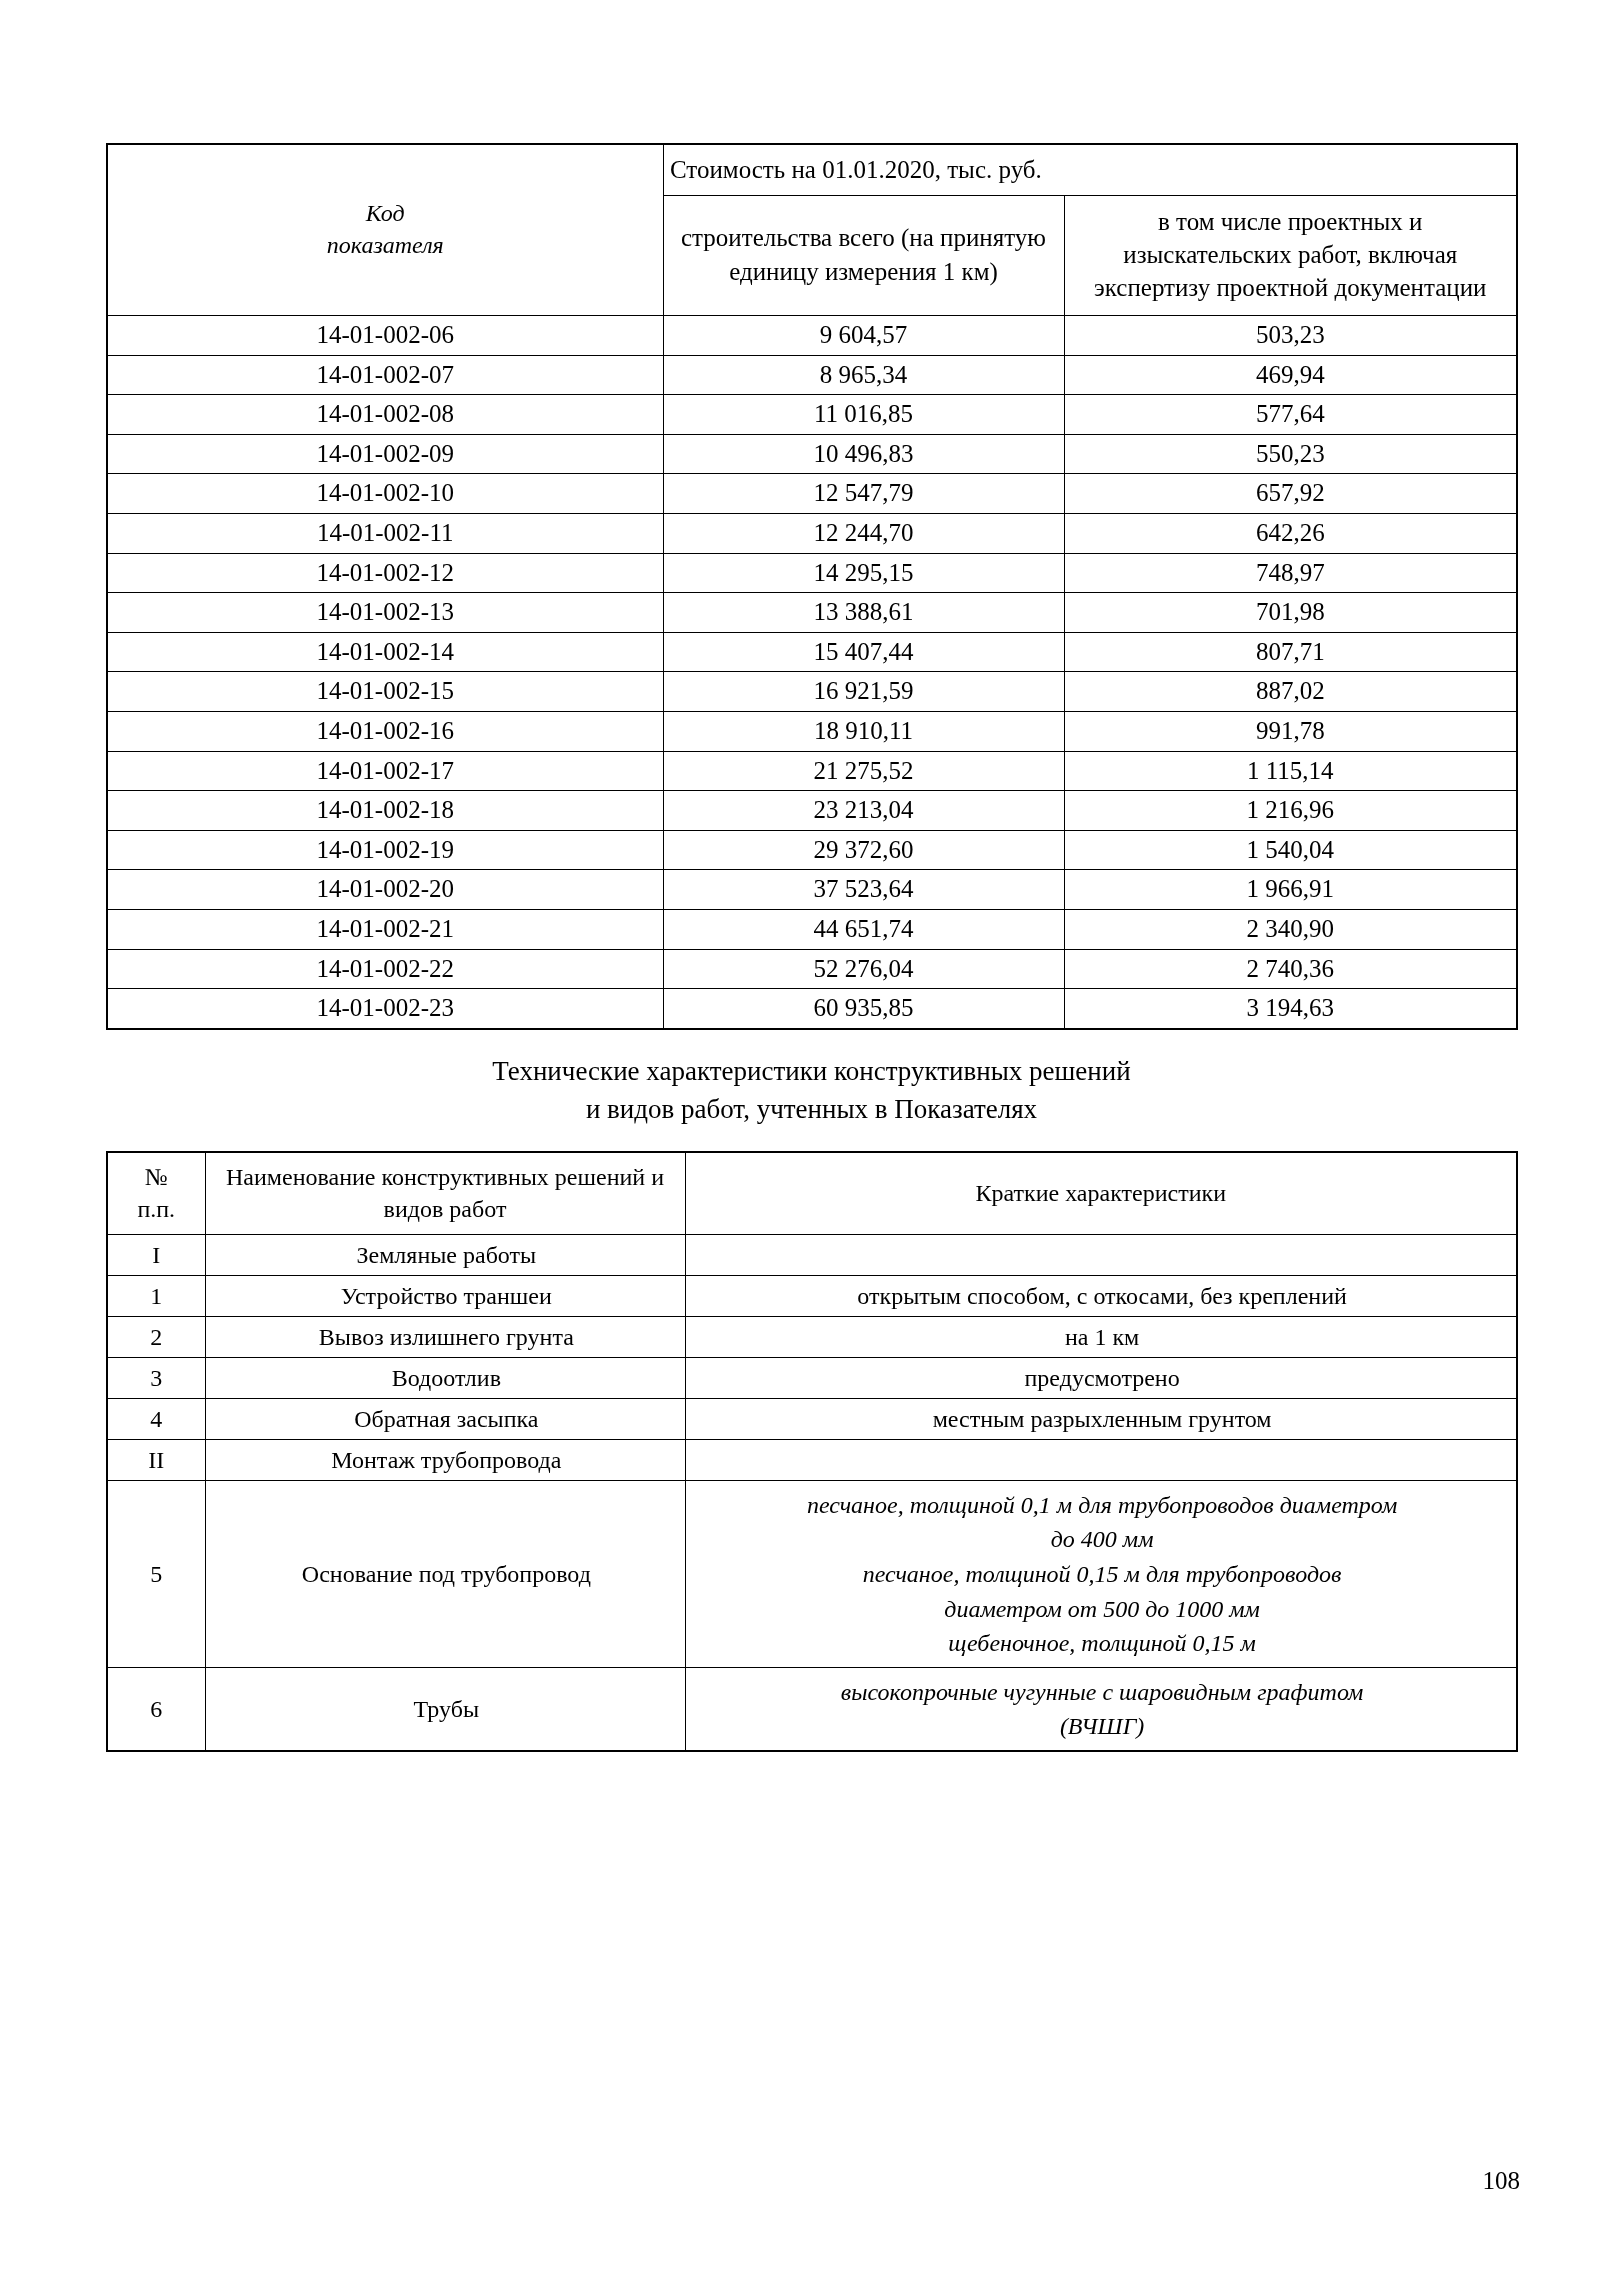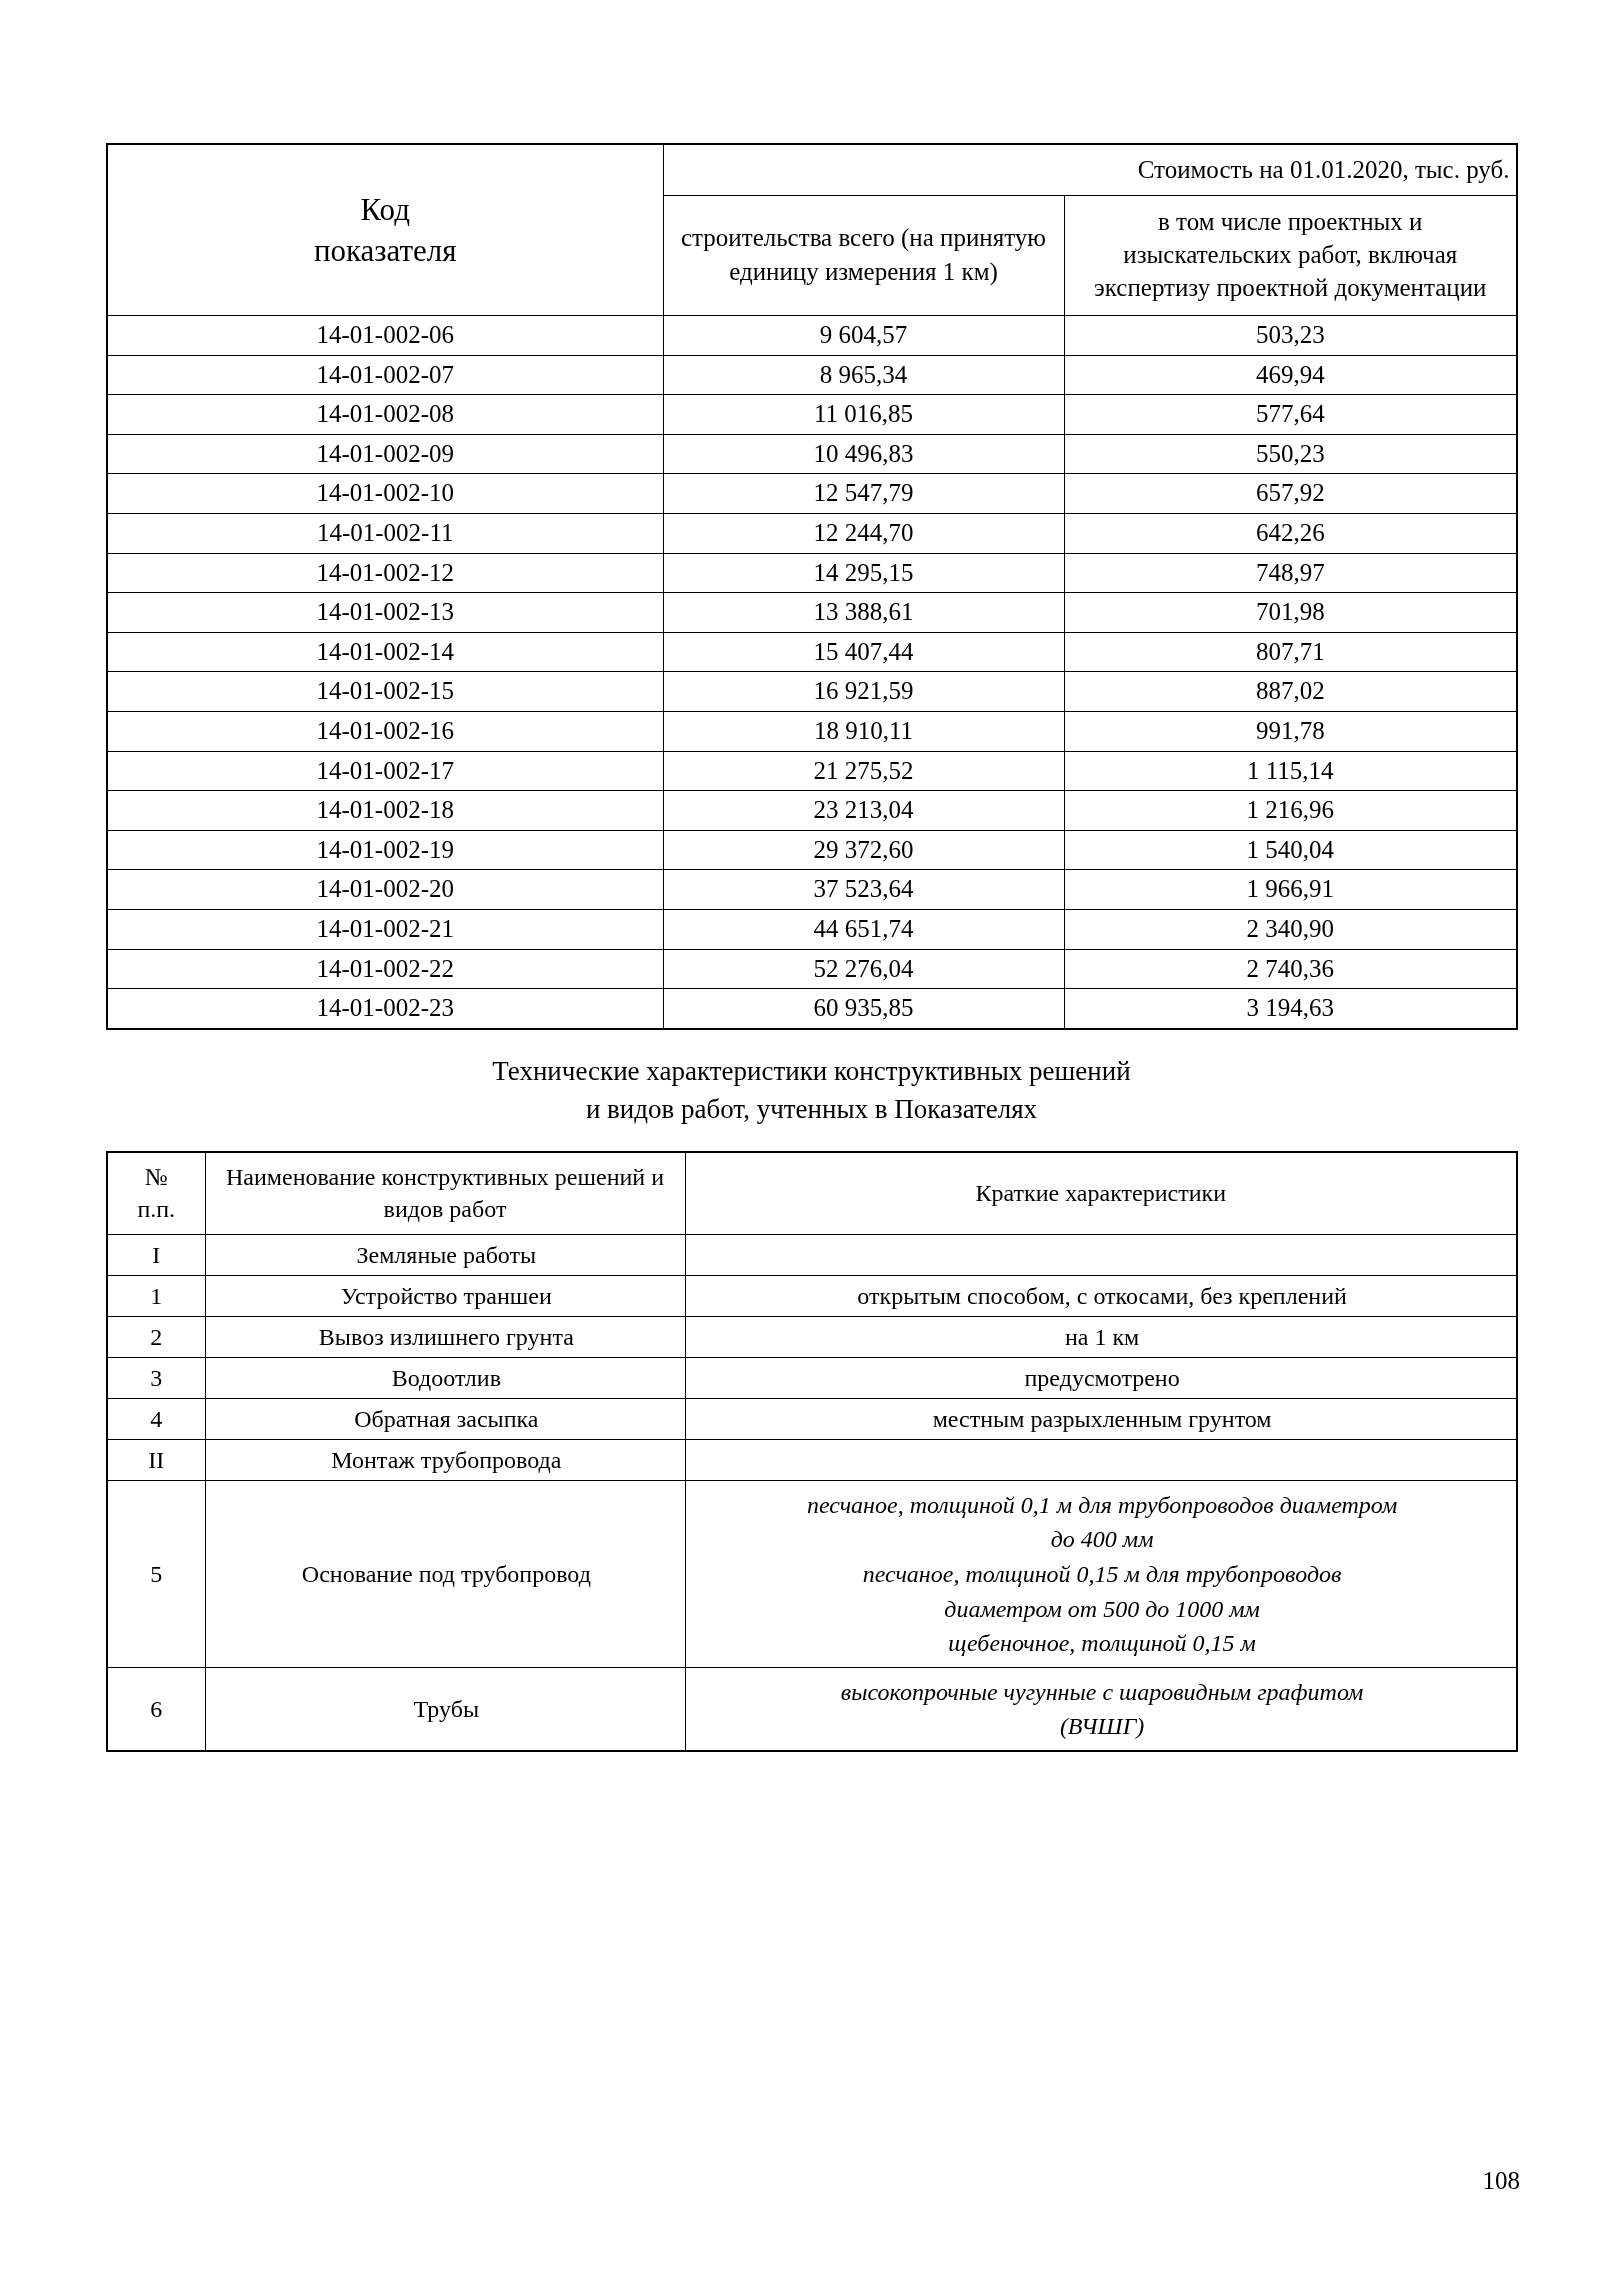--- a/index.html
+++ b/index.html
@@ -43,34 +43,35 @@
     position: absolute;
     left: 106px;
     top: 143px;
     width: 1411px;
   }
   #cost-table col.c-code  { width: 556px; }
   #cost-table col.c-total { width: 401px; }
   #cost-table col.c-dsgn  { width: 453px; }
 
   #cost-table th.head-group {
-    text-align: right;
+    text-align: left;
     padding: 9.2px 6.5px 7.9px;
     font-size: 25px;
   }
   #cost-table th.head-sub {
     text-align: center;
     padding: 9.2px 10.5px 10.5px;
     font-size: 25px;
     line-height: 1.33;
   }
   #cost-table th.head-code {
     text-align: center;
-    font-size: 31px;
+    font-size: 24px;
     line-height: 1.33;
+    font-style: italic;
   }
   #cost-table tbody td {
     text-align: center;
     height: 36px;
     padding: 1.3px 6.5px;
     font-size: 25px;
   }
 
   
   #section-heading {

